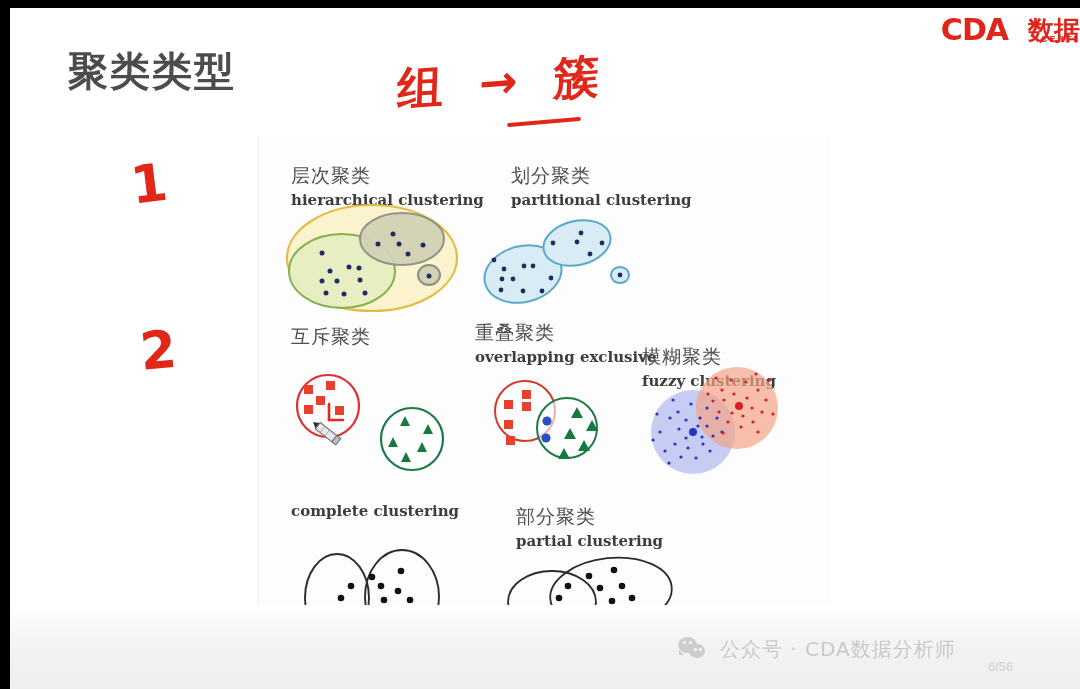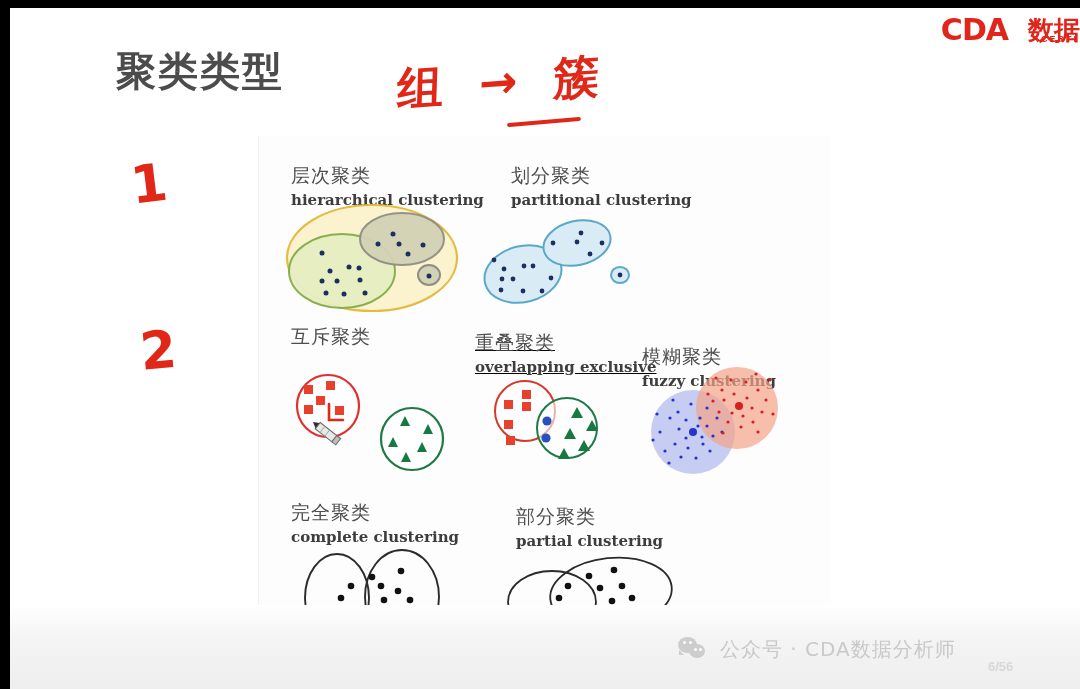--- a/index.html
+++ b/index.html
@@ -29,21 +29,20 @@
     background:#fdfdfd;border-left:1px solid #f0f0f0;
   }
 
   
   #page-title{
     position:absolute;left:58px;top:43px;
     font-size:40px;font-weight:bold;color:#4c4c4c;
     letter-spacing:2px;line-height:1;
     font-family:"DejaVu Sans","Liberation Sans",sans-serif;
     white-space:nowrap;
-    margin-left:48px;
   }
 
   
   .hand{
     position:absolute;color:#e02718;
     font-family:"DejaVu Sans","Liberation Sans",sans-serif;
     font-weight:bold;line-height:1;white-space:nowrap;
     transform-origin:left top;
   }
   #hand-note{left:388px;top:58px;font-size:46px;letter-spacing:10px;
@@ -136,31 +135,30 @@
       <span class="en">hierarchical clustering</span>
     </div>
     <div class="lbl" style="left:501px;top:155px;">
       <span class="cn">划分聚类</span>
       <span class="en">partitional clustering</span>
     </div>
 
     <div class="lbl" style="left:281px;top:316px;">
       <span class="cn">互斥聚类</span>
     </div>
-    <div class="lbl" style="left:465px;top:322px;text-decoration:underline;">
+    <div class="lbl" style="left:465px;top:312px;">
       <span class="cn">重叠聚类</span>
       <span class="en">overlapping exclusive</span>
     </div>
     <div class="lbl" style="left:632px;top:336px;">
       <span class="cn">模糊聚类</span>
       <span class="en">fuzzy clustering</span>
     </div>
 
     <div class="lbl" style="left:281px;top:492px;">
-      <span class="cn">完全聚类</span>
       <span class="en">complete clustering</span>
     </div>
     <div class="lbl" style="left:506px;top:496px;">
       <span class="cn">部分聚类</span>
       <span class="en">partial clustering</span>
     </div>
 
     <svg id="diagrams" viewBox="0 0 1070 681">
 
       <g transform="translate(0,0)">

